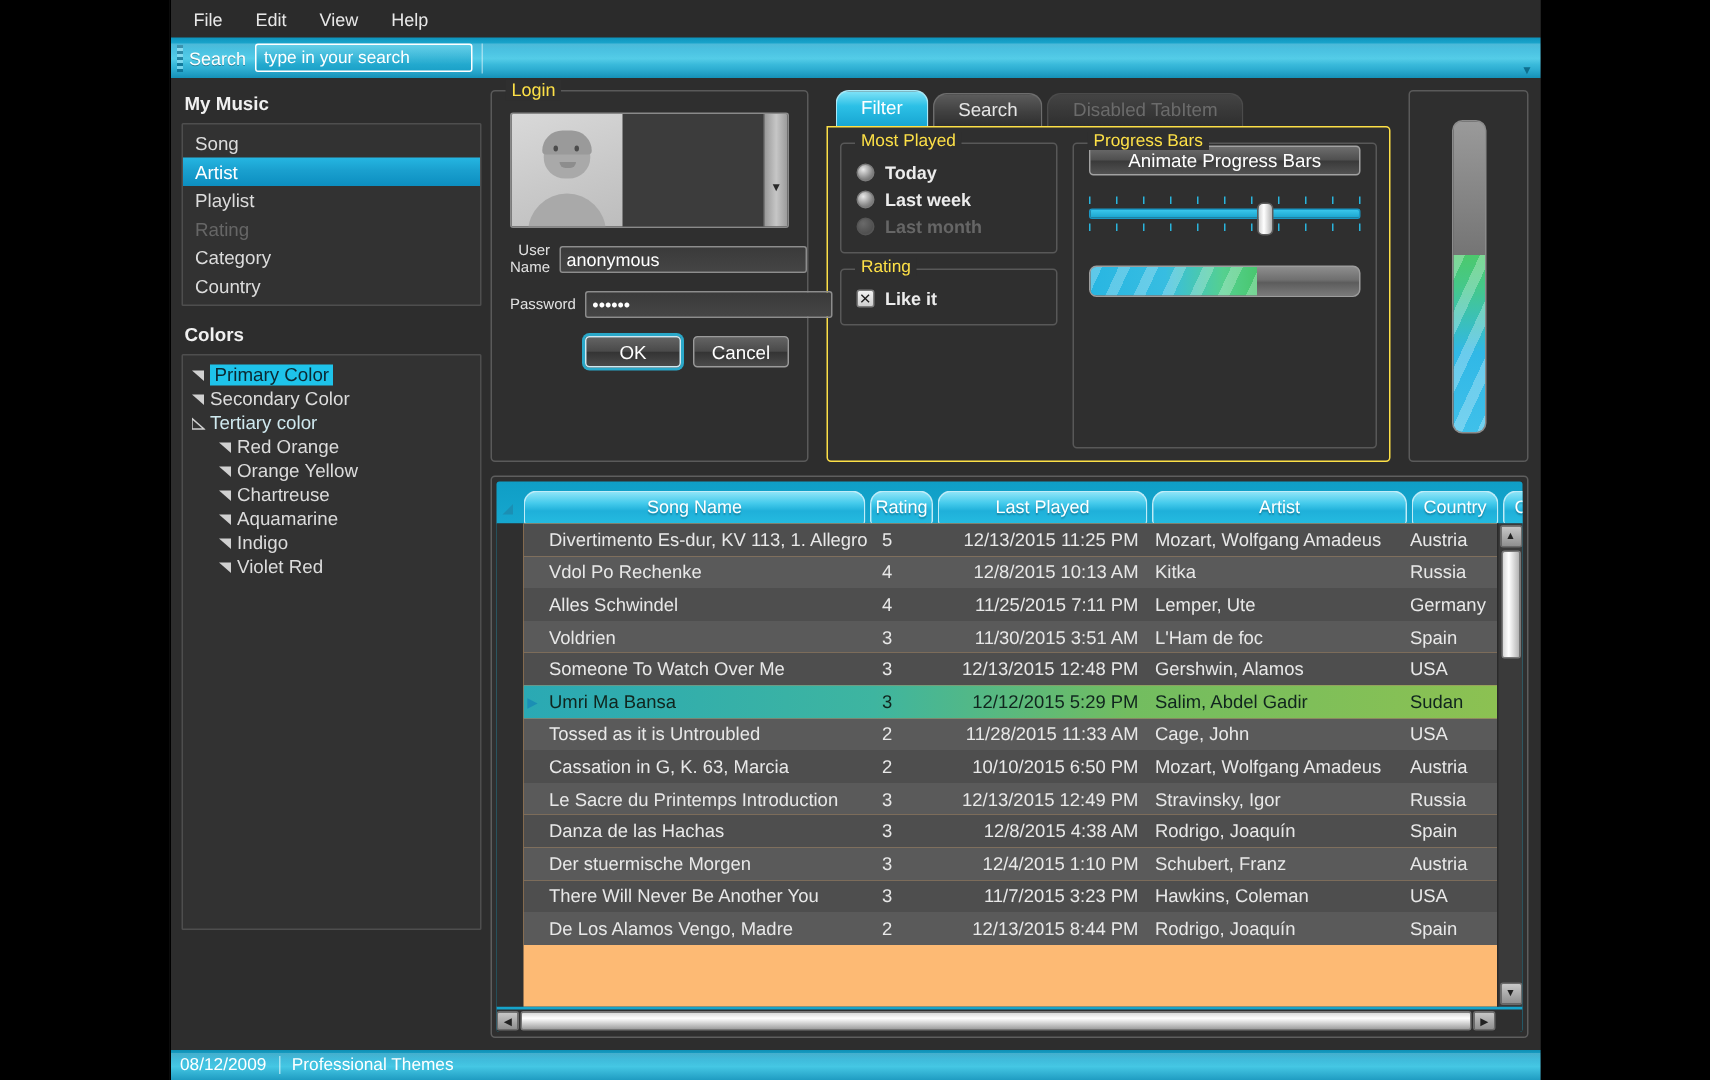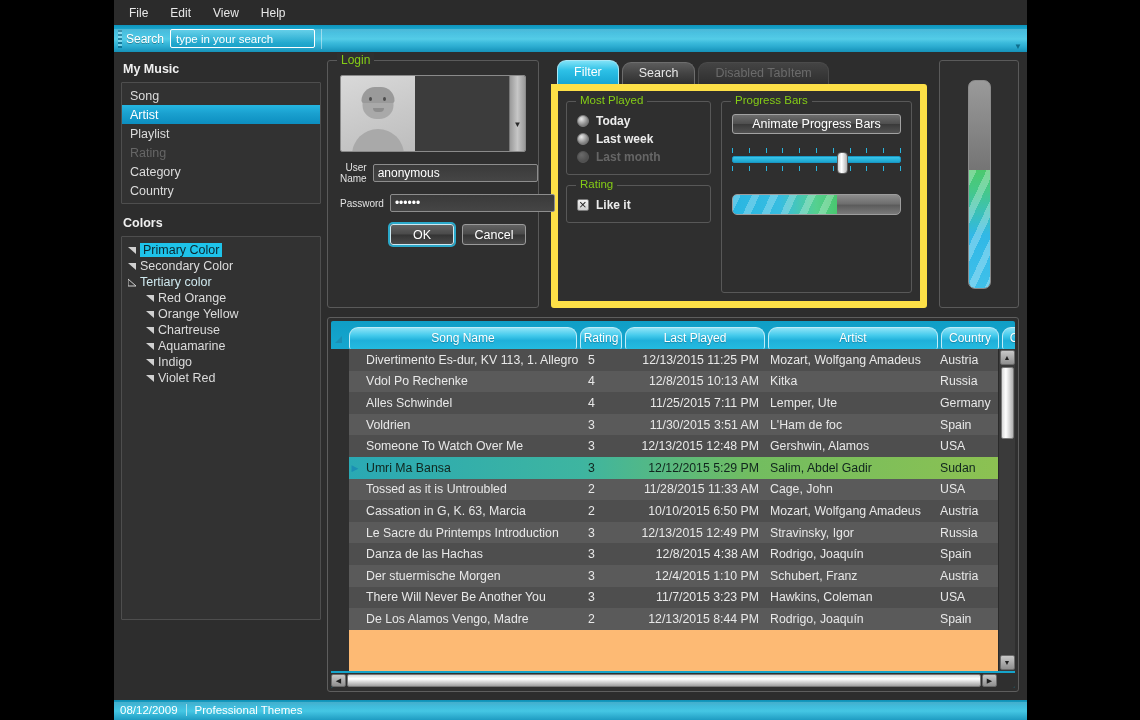--- a/index.html
+++ b/index.html
@@ -85,21 +85,21 @@
   .tree-lbl.cyan{ color:#cfe9ef; }
 
   
   .rightcol{ flex:1; display:flex; flex-direction:column; padding:8px 8px 0 6px; min-width:0; }
   .toprow{ display:flex; gap:12px; height:248px; flex:none; }
 
   
   .groupbox{ position:relative; border:1px solid #5a5a5a; border-radius:3px; background:#2f2f2f; }
   .gb-title{
     position:absolute; top:-8px; left:9px; background:#2f2f2f; padding:0 4px;
-    color:#84cc16; font-size:12px;
+    color:#fde047; font-size:12px;
   }
   .login{ width:212px; flex:none; padding:14px 12px 10px 12px; }
   .avatarbox{
     height:77px; border:1px solid #8a8a8a; border-radius:2px;
     background:#3c3c3c; display:flex; overflow:hidden;
   }
   .avatar-img{
     width:74px; flex:none;
     background:linear-gradient(160deg,#d9d9d9 0%, #c9c9c9 55%, #bdbdbd 100%);
     position:relative; overflow:hidden;
@@ -150,21 +150,21 @@
     background:linear-gradient(180deg,#5c5c5c 0%, #434343 50%, #2f2f2f 100%);
     border:1px solid #6d6d6d; border-bottom:none;
   }
   .tab.active{
     color:#ffffff; height:24px; line-height:22px;
     background:linear-gradient(180deg,#7fe2f7 0%, #2cc0e6 42%, #17a6d2 100%);
     border-color:#a9e8f7;
   }
   .tab.dis{ color:#6b6b6b; background:linear-gradient(180deg,#444 0%, #393939 50%, #2f2f2f 100%); border-color:#4b4b4b; }
   .tabpanel{
-    flex:1; border:7px solid #fde047; border-radius:0 3px 3px 3px;
+    flex:1; border:1px solid #fde047; border-radius:0 3px 3px 3px;
     background:#2f2f2f; display:flex; padding:10px 8px 8px 8px; gap:10px;
   }
   .leftfilters{ width:145px; flex:none; display:flex; flex-direction:column; gap:10px; }
   .fgroup{ position:relative; border:1px solid #585858; border-radius:3px; padding:10px 8px 8px 10px; }
   .fgroup .gb-title{ background:#2f2f2f; font-size:11.5px; }
   .optrow{ display:flex; align-items:center; gap:7px; padding:2px 0; cursor:default; }
   .radio{
     width:12px; height:12px; border-radius:50%; flex:none;
     background:radial-gradient(circle at 35% 30%, #e9e9e9, #8d8d8d 60%, #5e5e5e 100%);
     border:1px solid #7c7c7c;
@@ -175,21 +175,21 @@
     background:linear-gradient(180deg,#f2f2f2,#cfcfcf);
     border:1px solid #7c7c7c; position:relative;
   }
   .chk.dis{ background:linear-gradient(180deg,#6e6e6e,#5a5a5a); border-color:#565656; }
   .chk.xmark:after{
     content:'\00D7'; position:absolute; left:1px; top:-3px; font-size:13px; color:#1c1c1c;
   }
   .optlbl{ color:#ececec; font-size:12px; font-weight:bold; }
   .optlbl.dis{ color:#666; font-weight:bold; }
 
-  .pbgroup{ flex:1; position:relative; border:1px solid #585858; border-radius:3px; padding:12px 10px; min-width:0; }
+  .pbgroup{ flex:1; position:relative; border:1px solid #585858; border-radius:3px; padding:1px 10px; min-width:0; }
   .pbgroup .gb-title{ background:#2f2f2f; font-size:11.5px; }
   .wbtn{
     width:100%; height:20px; border-radius:3px; color:#ffffff; font-size:12.5px;
     background:linear-gradient(180deg,#6d6d6d 0%, #4f4f4f 48%, #3a3a3a 52%, #525252 100%);
     border:1px solid #a2a2a2; cursor:default; font-family:"Liberation Sans", sans-serif;
   }
   .sliderwrap{ margin-top:14px; position:relative; height:30px; }
   .ticks{ display:flex; justify-content:space-between; height:5px; }
   .ticks i{ width:1px; height:5px; background:#2ab4dc; display:block; }
   .strack{

